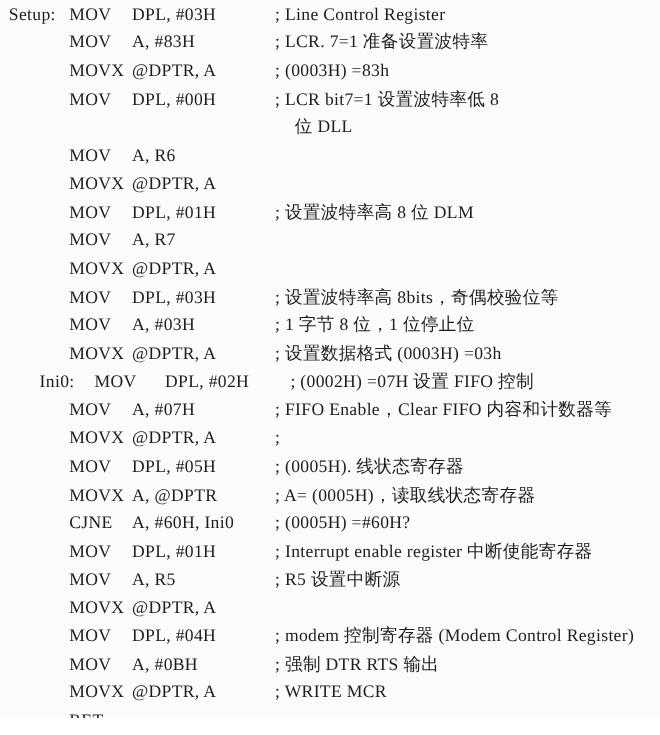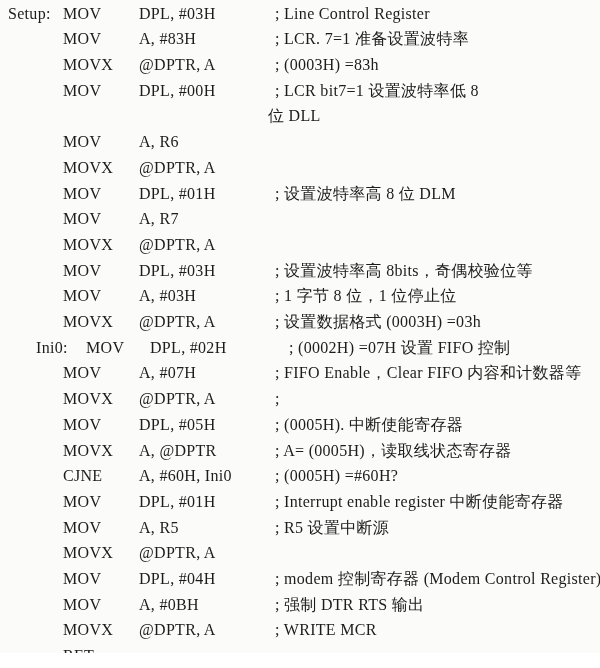--- a/index.html
+++ b/index.html
@@ -27,22 +27,22 @@
     white-space: nowrap;
   }
   .cell {
     position: absolute;
     top: 0;
     height: 26px;
     line-height: 26px;
   }
   .col-label   { left: 8px;   }
   .col-mnem    { left: 63px;  }
-  .col-ops     { left: 139px; }
-  .col-comment { left: 250px; margin-left: 25px; }
+  .col-ops     { left: 120px; }
+  .col-comment { left: 250px; }
   .col-cont    { left: 268px; }
   
   .row.ini0 .col-label   { left: 36px;  }
   .row.ini0 .col-mnem    { left: 86px;  }
   .row.ini0 .col-ops     { left: 150px; }
   .row.ini0 .col-comment { left: 264px; text-align: center; }
 </style>
 </head>
 <body>
 
@@ -120,21 +120,21 @@
         <span class="cell col-comment">; FIFO Enable，Clear FIFO 内容和计数器等</span>
       </div>
       <div class="row" style="top: 386.1px;">
         <span class="cell col-mnem">MOVX</span>
         <span class="cell col-ops">@DPTR, A</span>
         <span class="cell col-comment">;</span>
       </div>
       <div class="row" style="top: 411.8px;">
         <span class="cell col-mnem">MOV</span>
         <span class="cell col-ops">DPL, #05H</span>
-        <span class="cell col-comment">; (0005H). 中断使能寄存器</span>
+        <span class="cell col-comment">; (0005H). 线状态寄存器</span>
       </div>
       <div class="row" style="top: 437.5px;">
         <span class="cell col-mnem">MOVX</span>
         <span class="cell col-ops">A, @DPTR</span>
         <span class="cell col-comment">; A= (0005H)，读取线状态寄存器</span>
       </div>
       <div class="row" style="top: 463.2px;">
         <span class="cell col-mnem">CJNE</span>
         <span class="cell col-ops">A, #60H, Ini0</span>
         <span class="cell col-comment">; (0005H) =#60H?</span>

